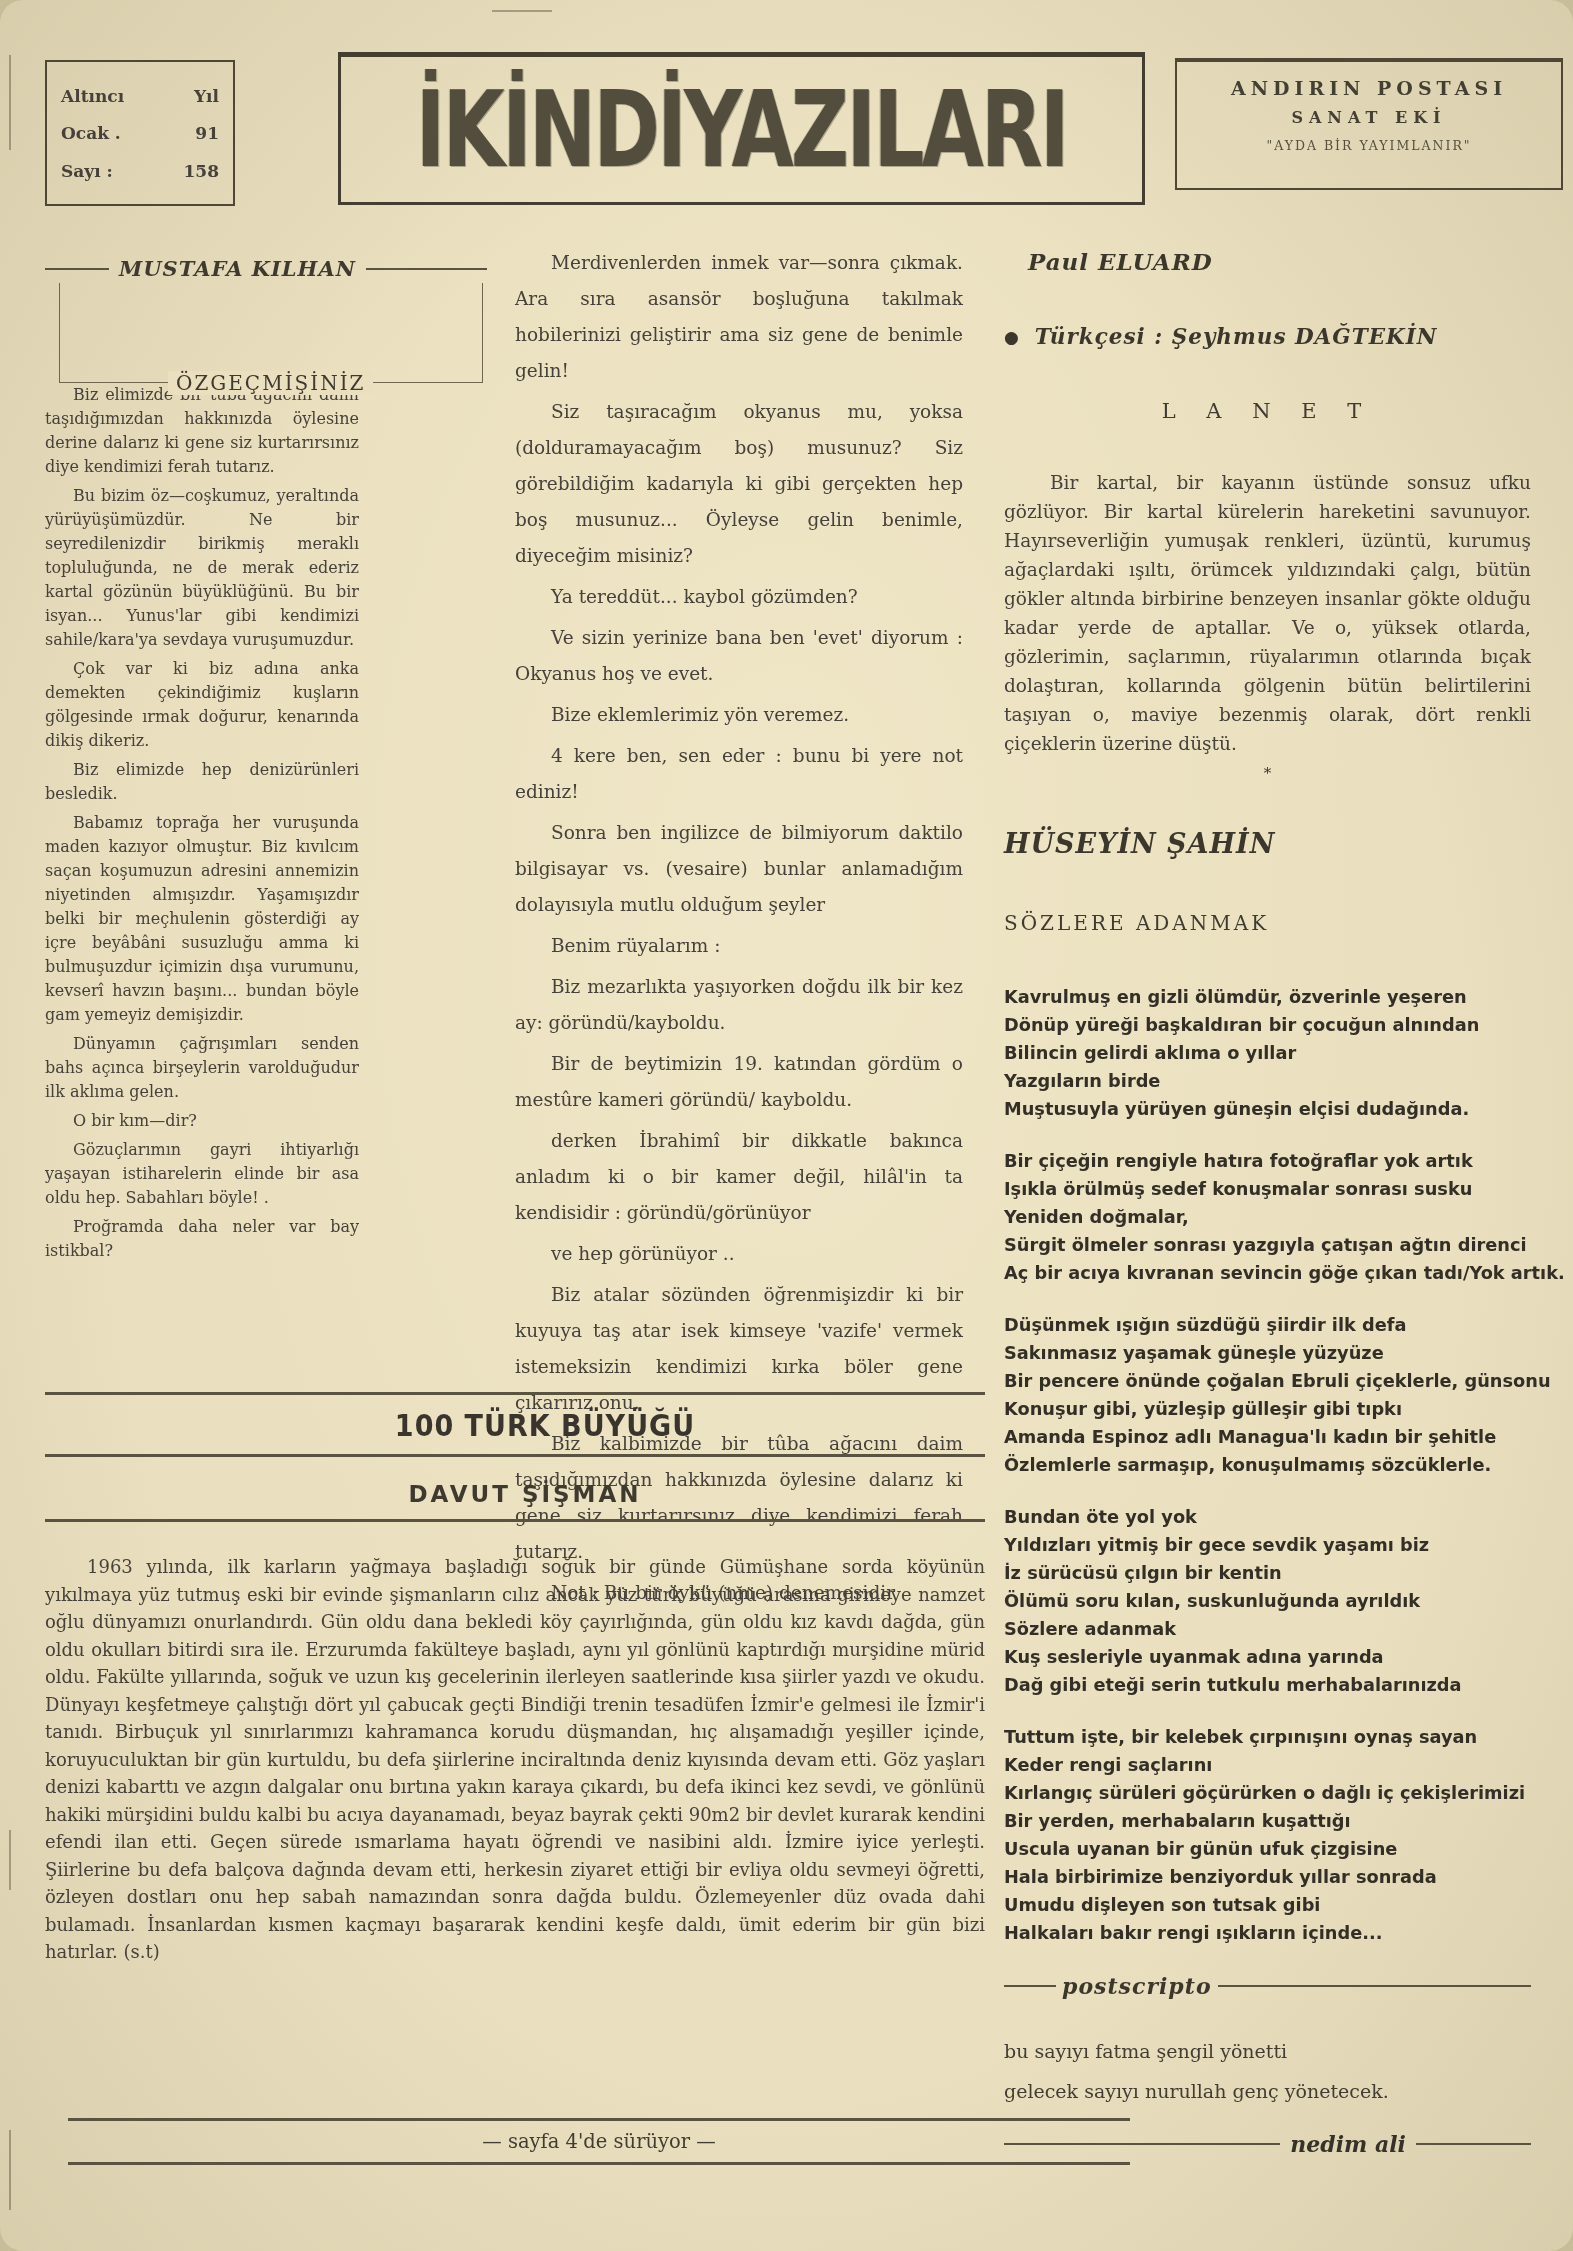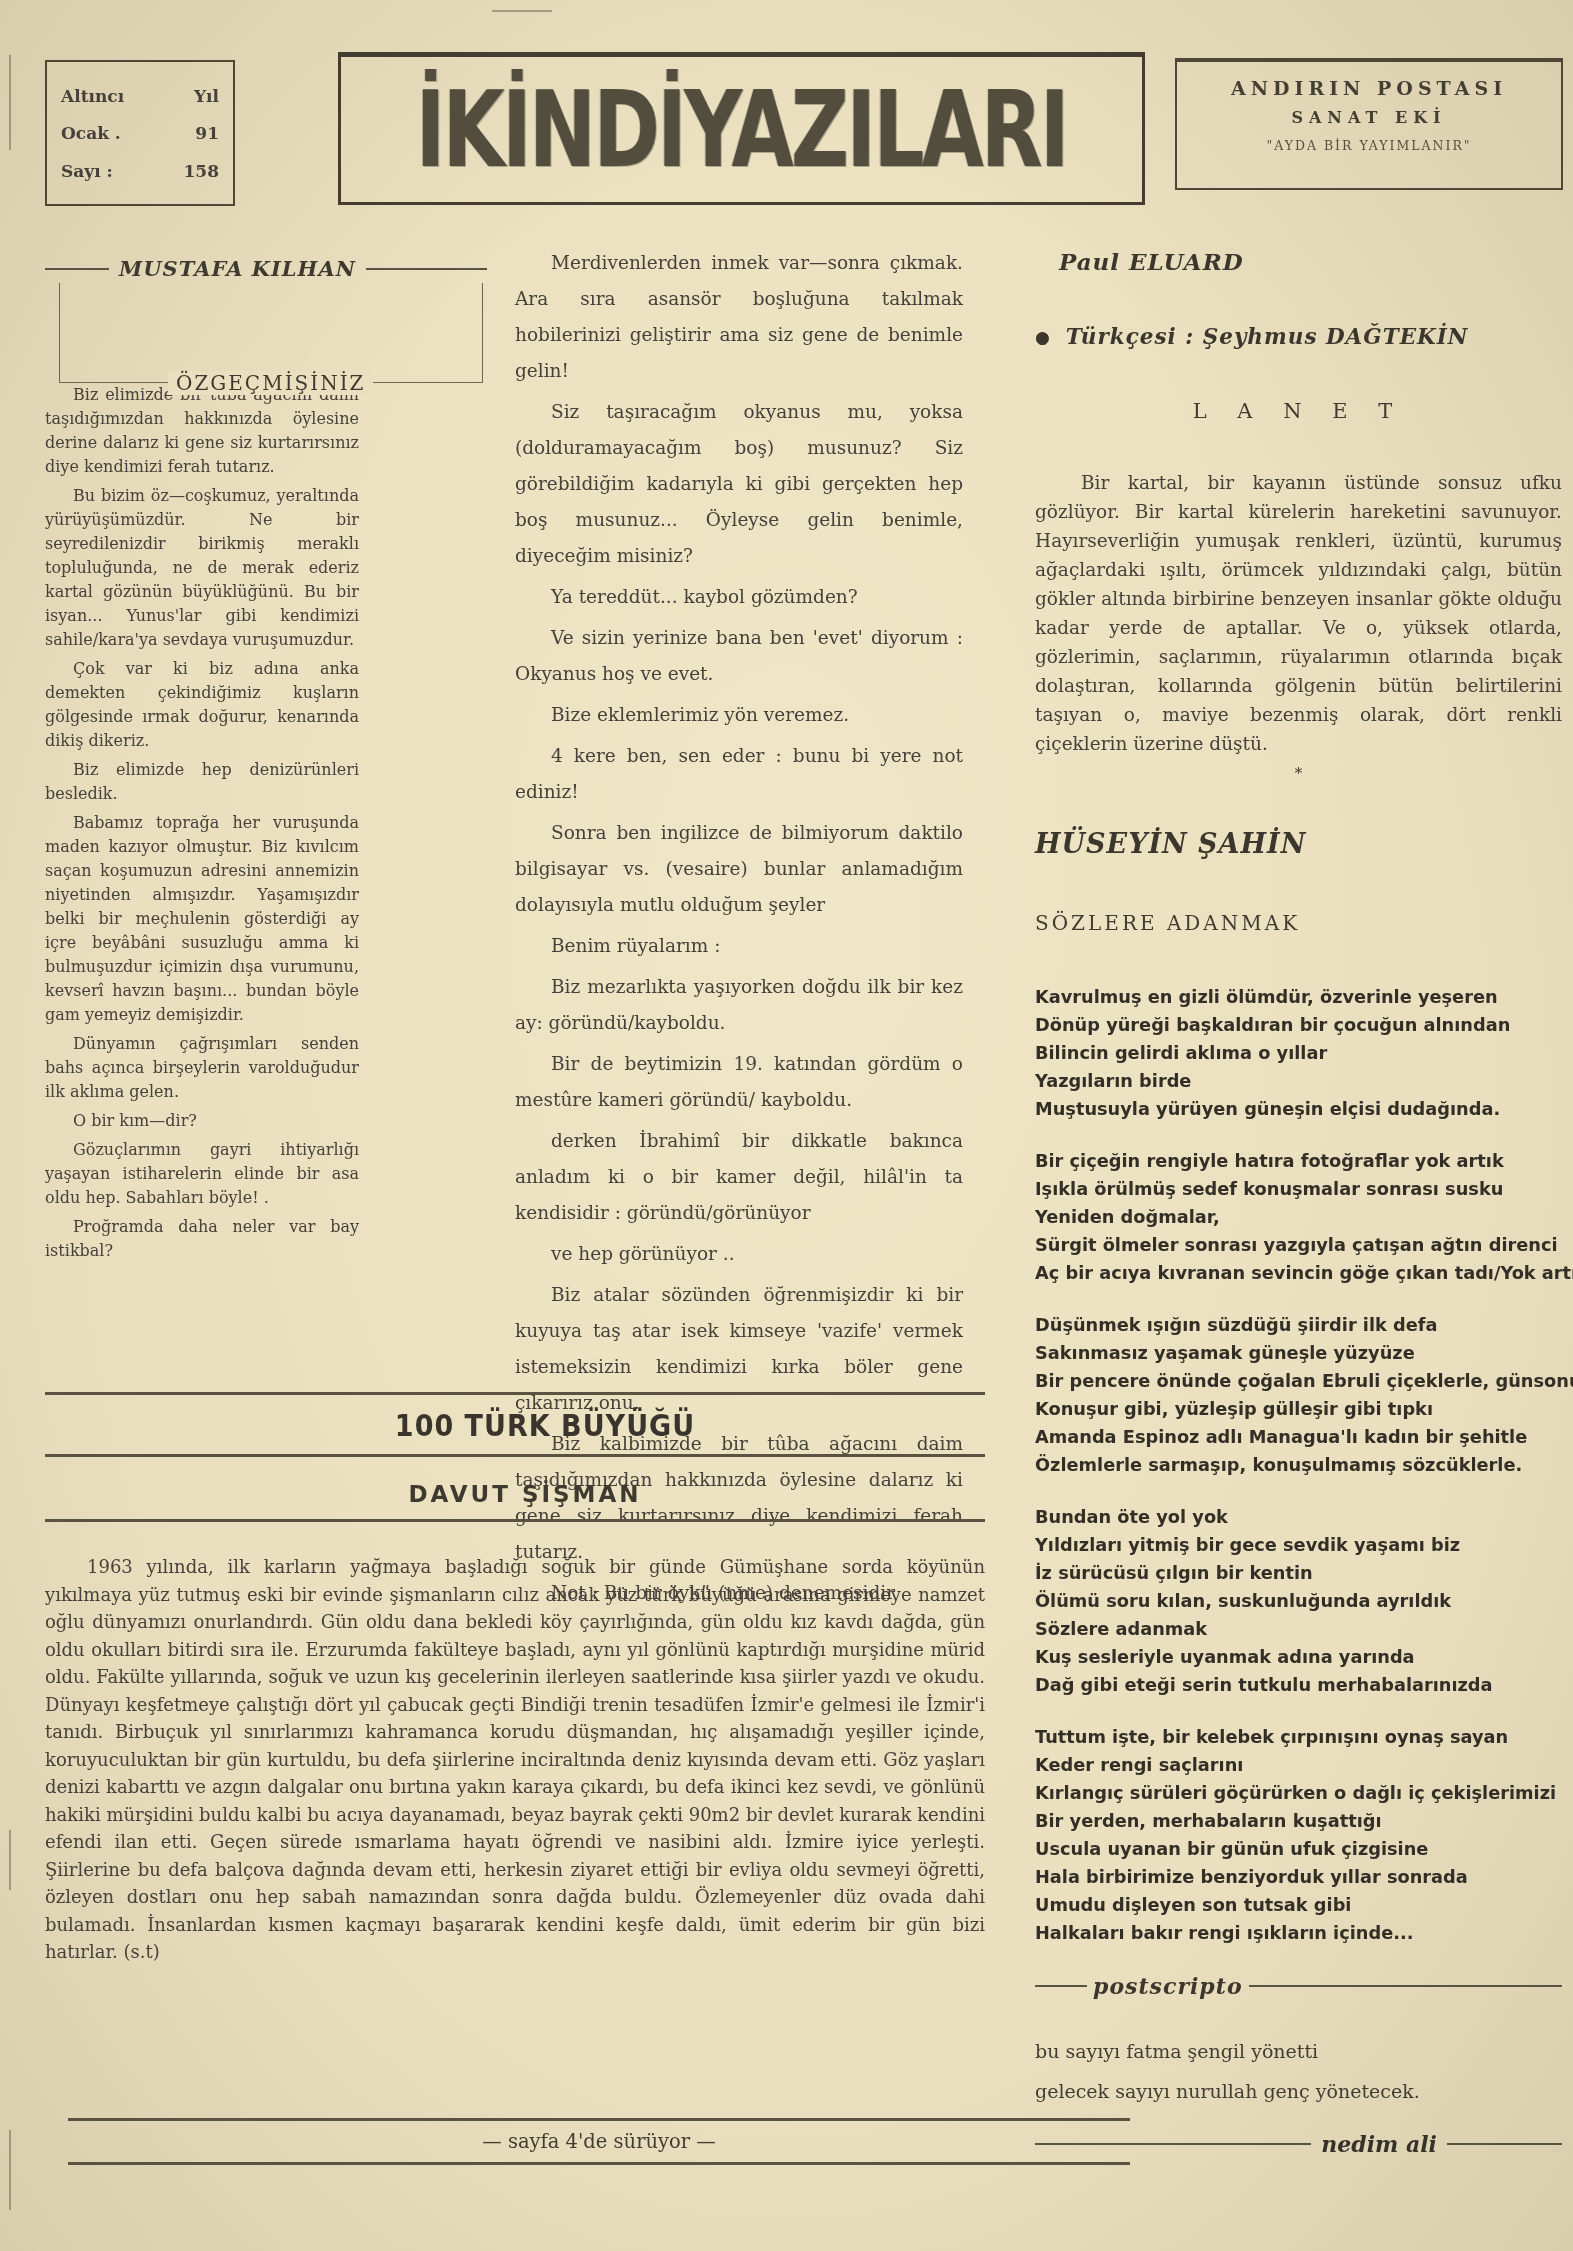--- a/index.html
+++ b/index.html
@@ -13,20 +13,21 @@
     position:relative;
     width:1573px;height:2251px;
     margin:0 auto;
     background:
       radial-gradient(ellipse at 50% 40%, rgba(255,250,225,.25) 0%, rgba(0,0,0,0) 55%),
       radial-gradient(ellipse at 50% 50%, rgba(0,0,0,0) 60%, rgba(95,80,45,.13) 100%),
       var(--paper);
     color:var(--ink);
     font-family:"DejaVu Serif","Liberation Serif",serif;
     overflow:hidden;
+    border-radius:23px;
   }
   .edge-mark{position:absolute;background:rgba(90,80,60,.45);}
   
   .issue-box{
     position:absolute;left:45px;top:60px;width:190px;height:146px;
     border:2px solid #4e4736;
     box-sizing:border-box;
     display:flex;flex-direction:column;justify-content:space-evenly;
     padding:6px 14px;
     font-weight:bold;font-size:17px;
@@ -80,21 +81,21 @@
     font-size:16px;line-height:24px;text-align:justify;
     text-indent:28px;margin-bottom:5px;color:var(--ink);
   }
   
   .col-mid{position:absolute;left:515px;top:245px;width:448px;}
   .para-mid{
     font-size:18.5px;line-height:36px;text-align:justify;
     text-indent:36px;margin-bottom:5px;color:var(--ink);
   }
   
-  .col-right{position:absolute;left:1035px;top:248px;width:527px;}
+  .col-right{position:absolute;left:1004px;top:248px;width:527px;}
   .poem1-author{font-style:italic;font-weight:bold;font-size:23px;color:#3c372d;margin-left:24px;letter-spacing:1px;}
   .translator-row{display:flex;align-items:center;gap:16px;margin-top:49px;}
   .bullet{font-size:17px;color:#3c372d;}
   .translator-text{font-style:italic;font-weight:bold;font-size:21.5px;color:#3c372d;letter-spacing:1px;}
   .poem1-title{margin-top:50px;text-align:center;font-size:21px;letter-spacing:12px;color:#403b30;}
   .poem1-body{margin-top:45px;font-size:18.5px;line-height:29px;text-align:justify;text-indent:46px;}
   .separator-star{text-align:center;font-size:15px;margin-top:6px;color:#3c372d;}
   .poem2-author{font-style:italic;font-weight:bold;font-size:27px;color:#3c372d;margin-top:46px;letter-spacing:1px;}
   .poem2-title{margin-top:52px;font-size:20px;letter-spacing:3px;color:#403b30;}
   .stanzas{margin-top:48px;}

